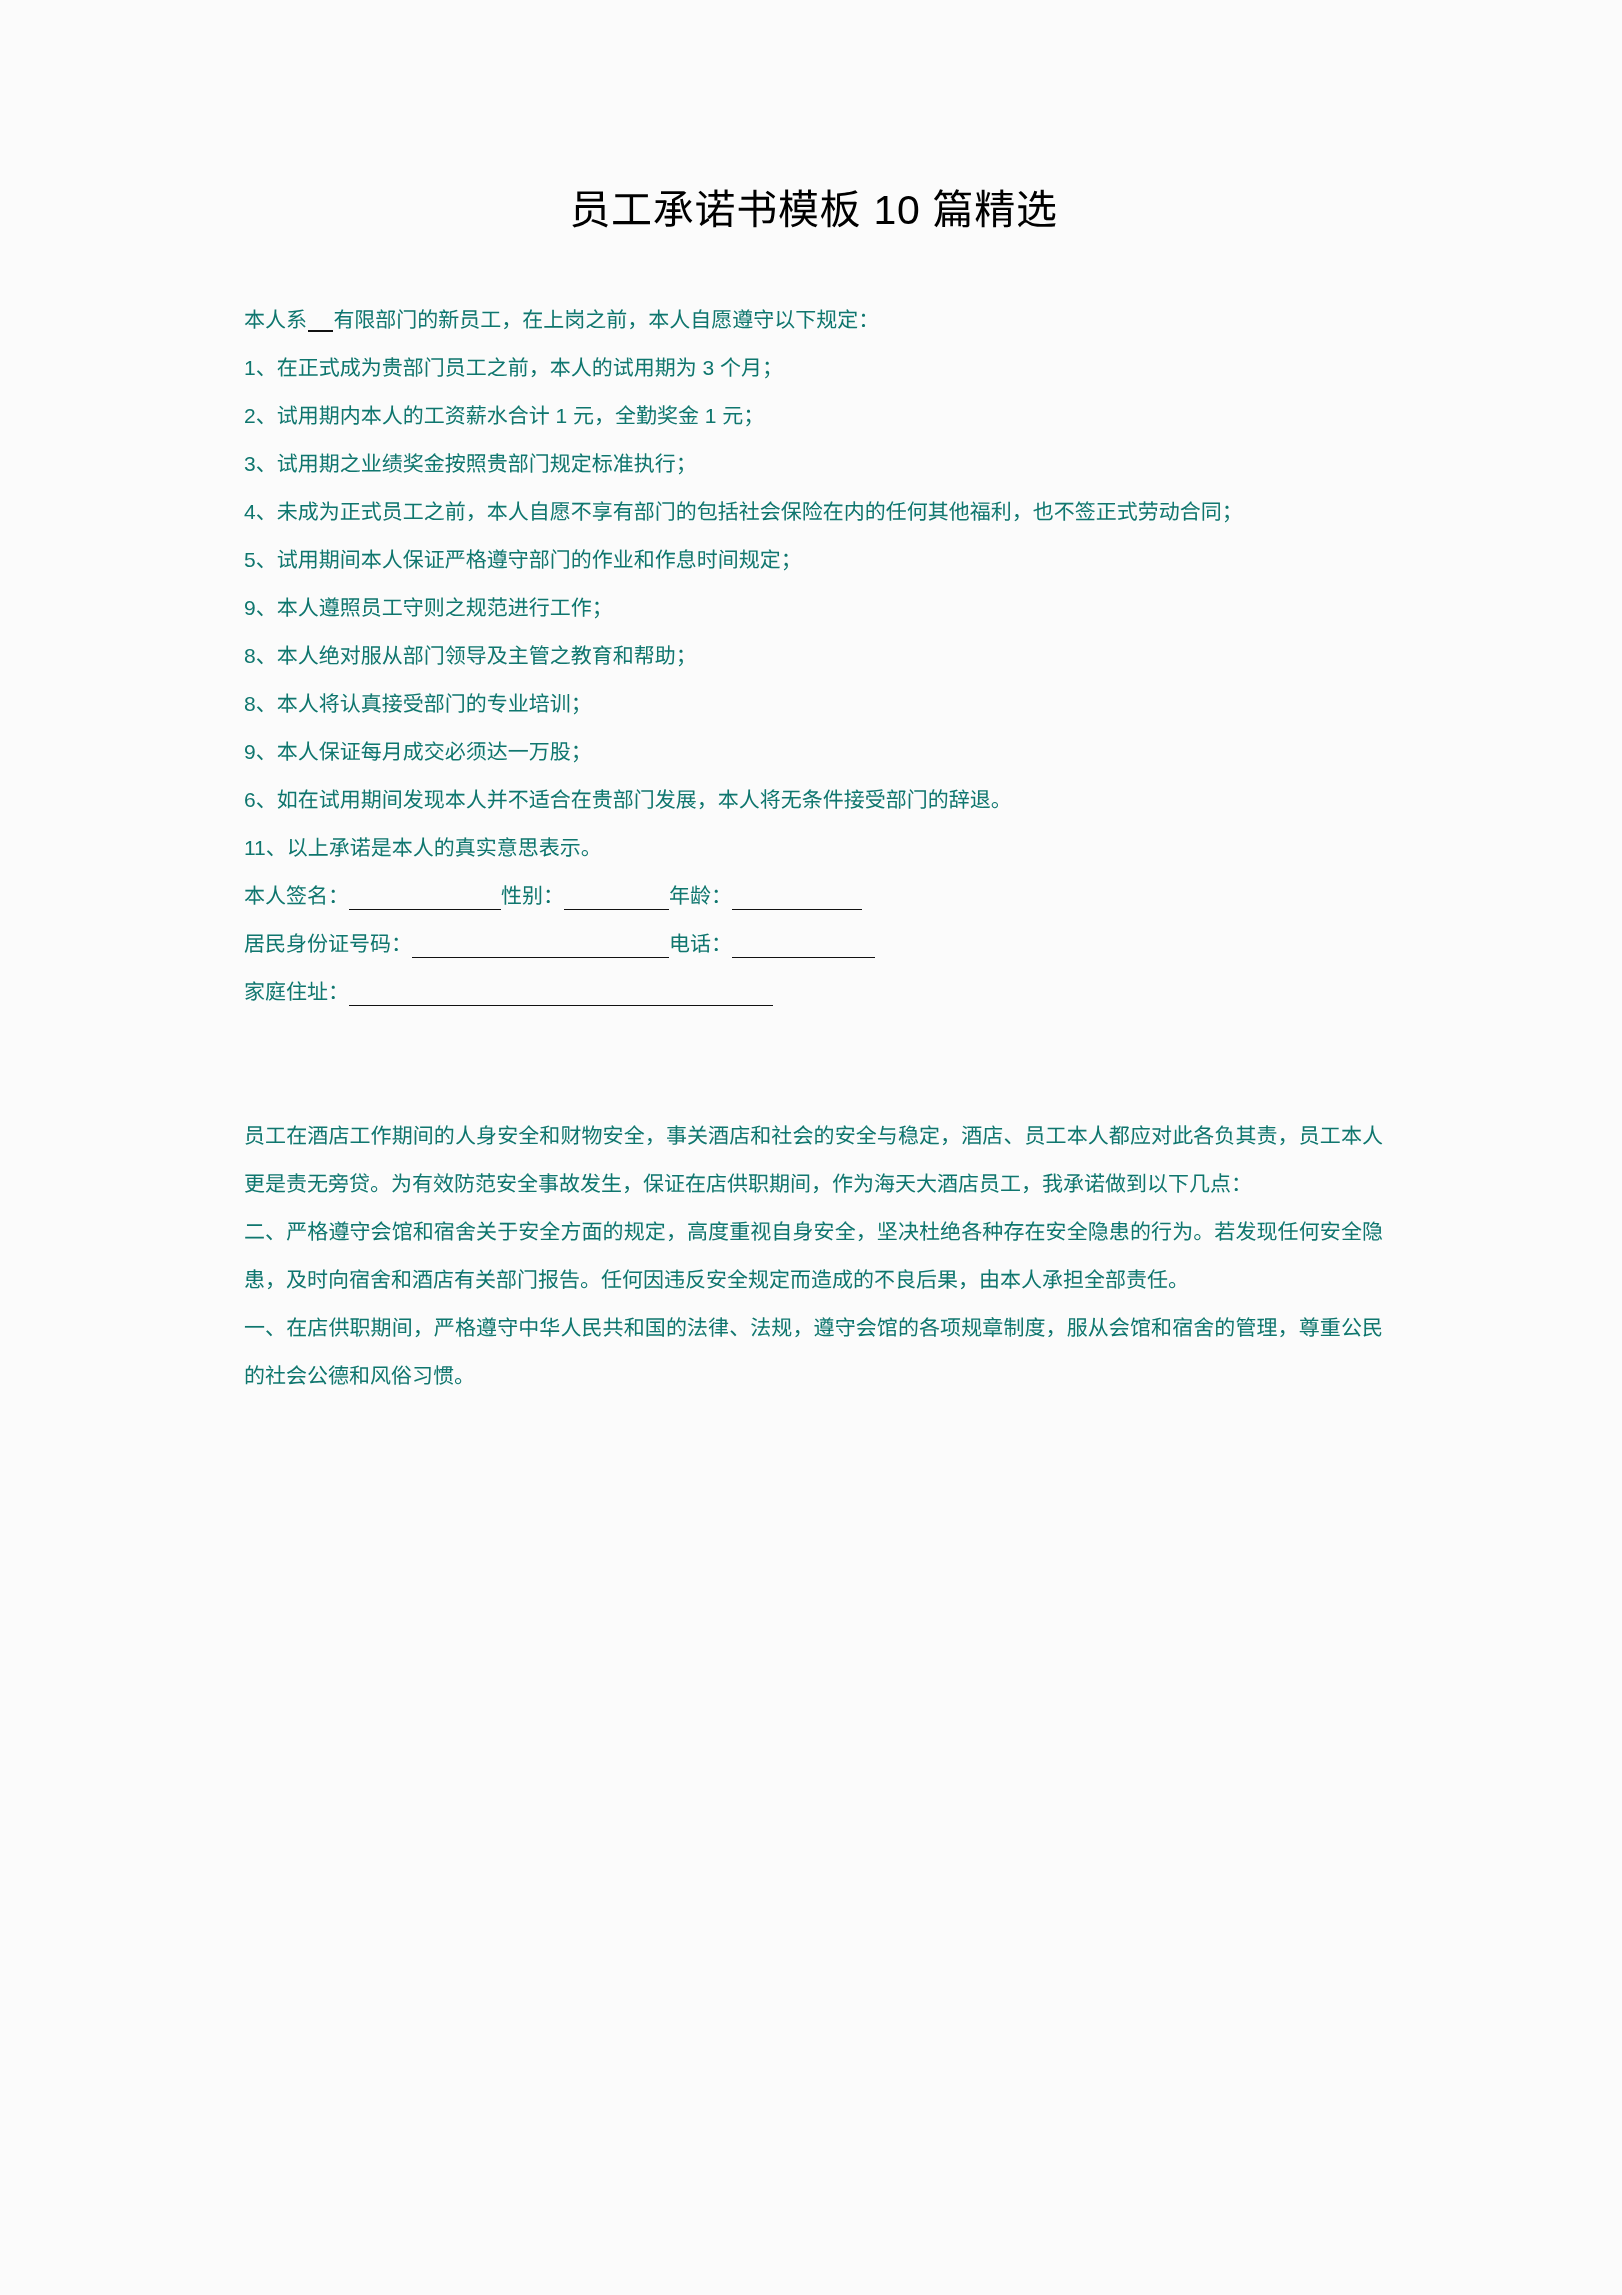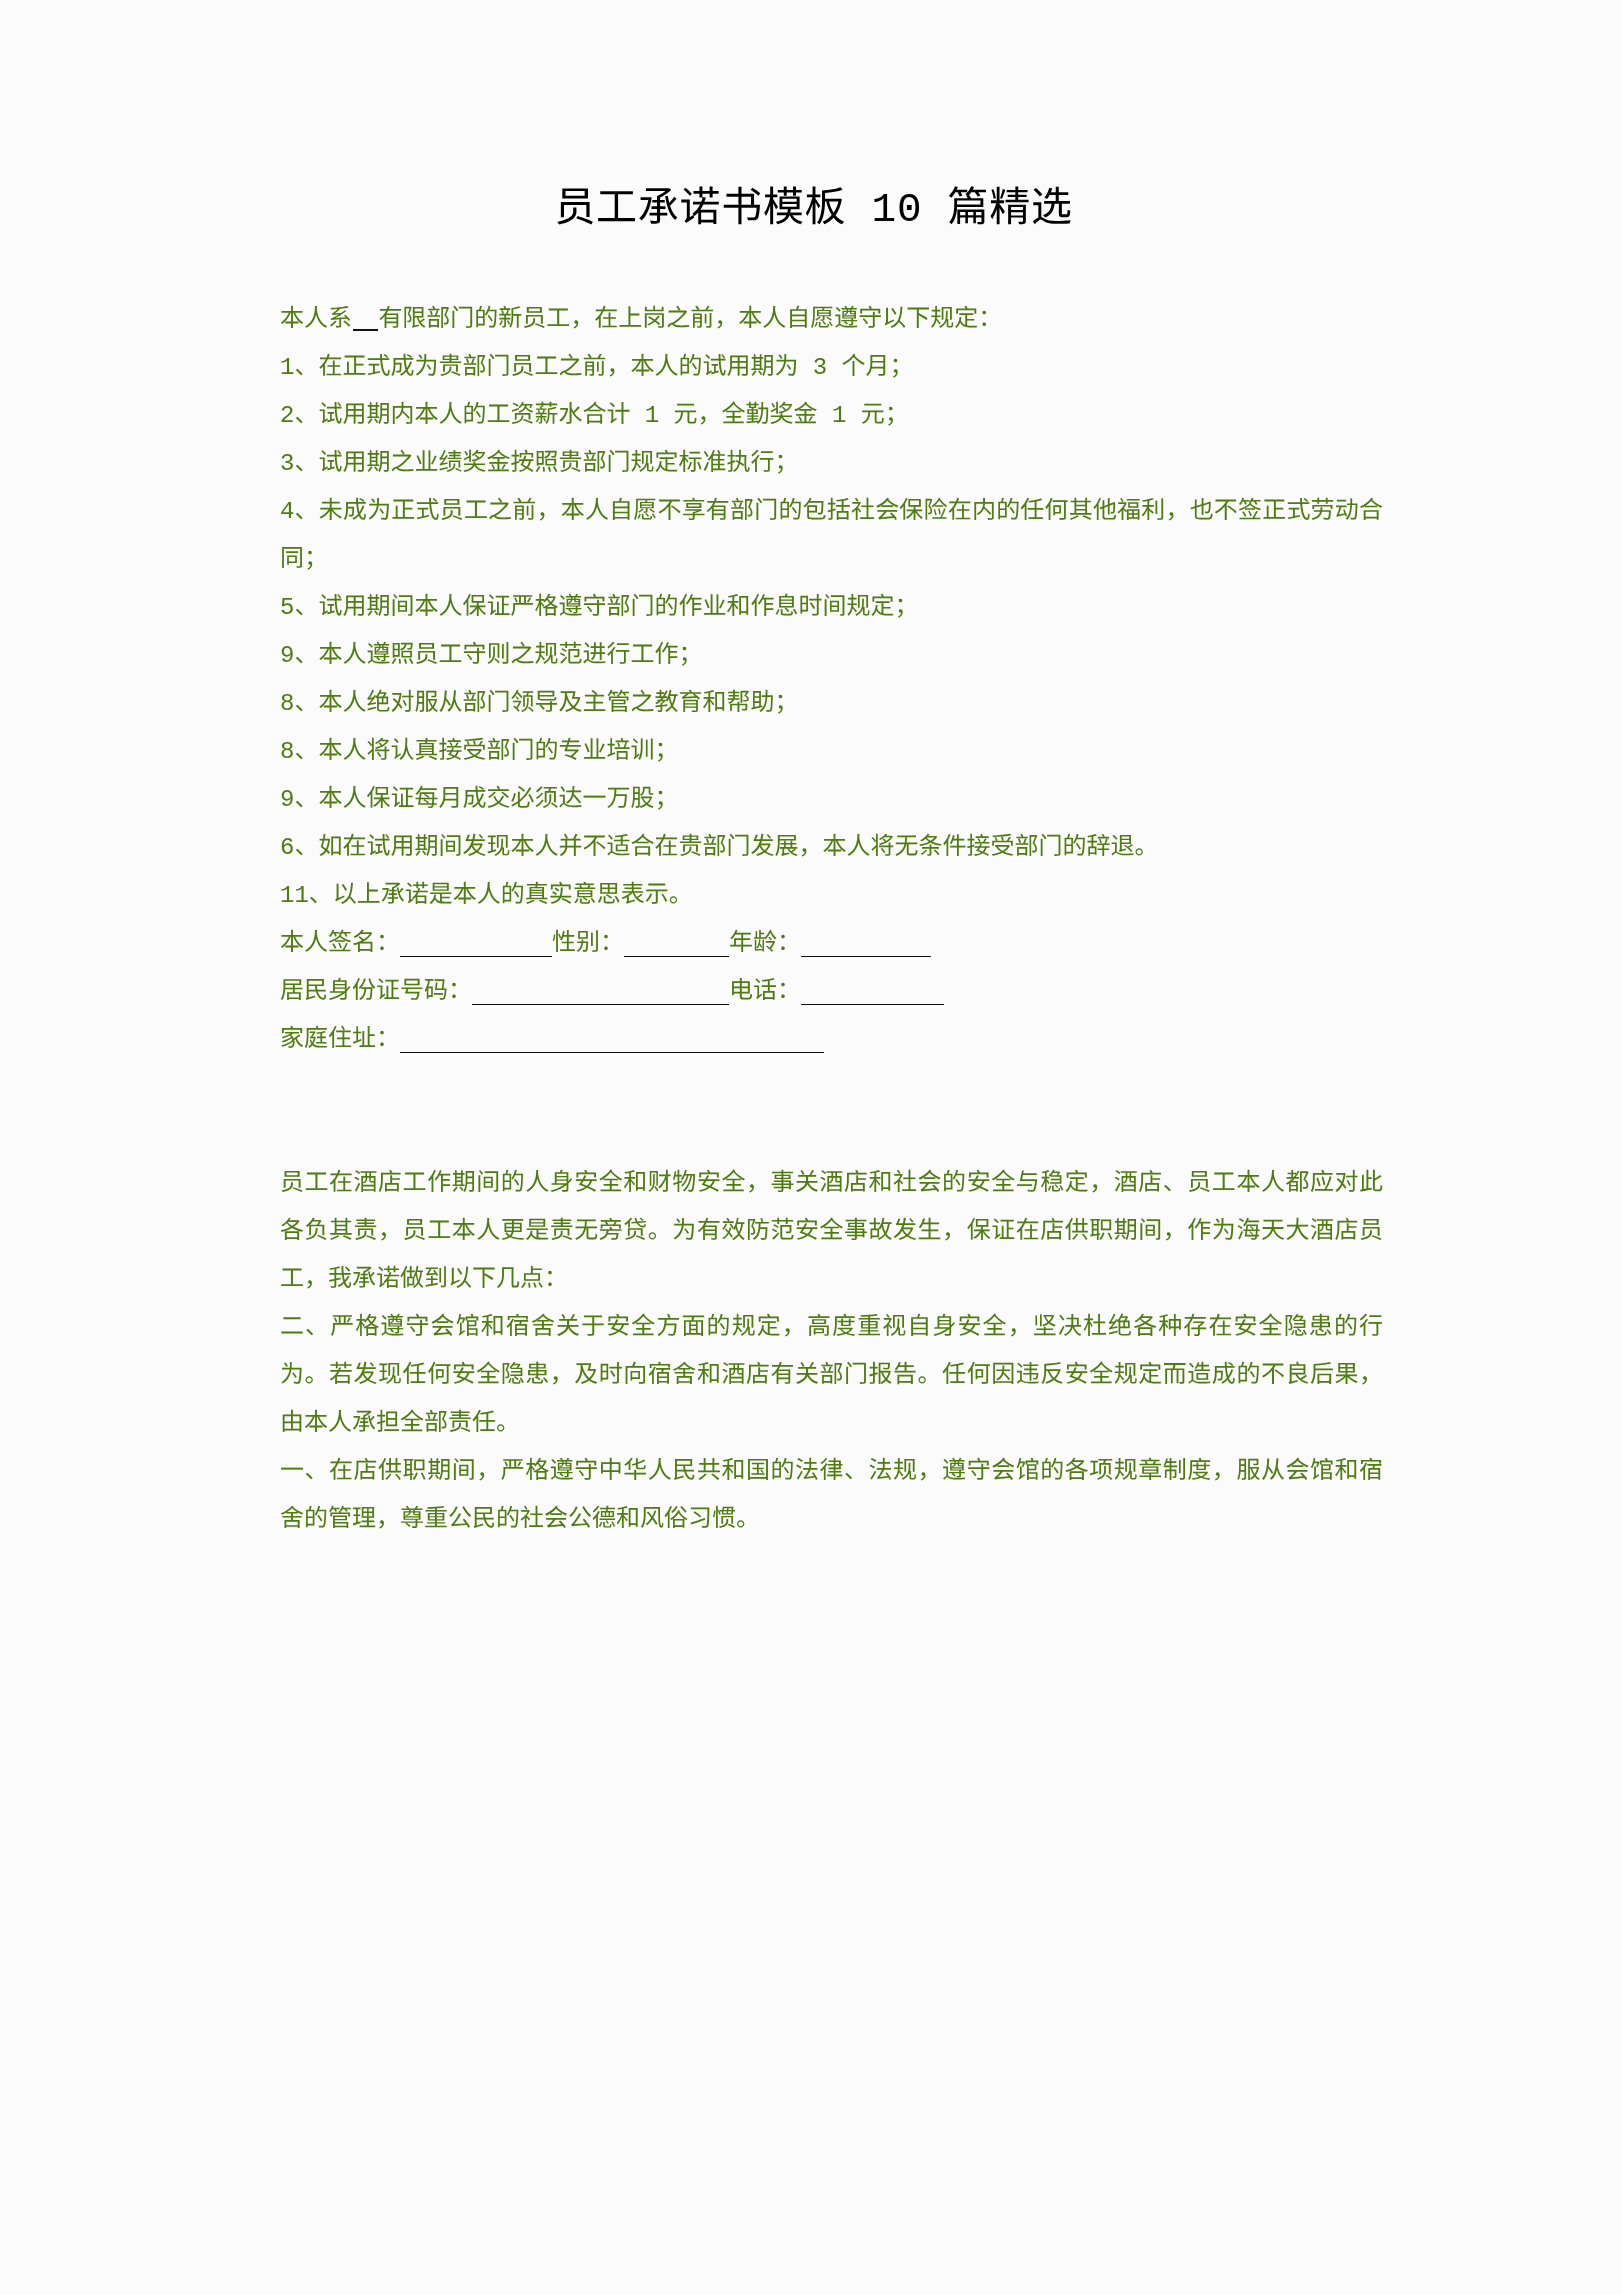--- a/index.html
+++ b/index.html
@@ -8,21 +8,21 @@
     padding: 0;
     background: #fbfbfb;
   }
   .page {
     position: relative;
     width: 1623px;
     height: 2295px;
     background: #fbfbfb;
     margin: 0 auto;
     overflow: hidden;
-    font-family: Liberation Mono, monospace;
+    font-family: Liberation Sans, sans-serif;
     color: #0b0b0b;
     box-sizing: border-box;
   }
 
   .content {
     position: absolute;
     left: 244px;
     top: 0;
     width: 1139px;
   }
@@ -34,26 +34,25 @@
     font-weight: 400;
     letter-spacing: 0.7px;
     margin: 0;
     padding-top: 188px;
     white-space: nowrap;
     color: #000;
   }
 
   .body-block {
     margin-top: 63px;
-    font-size: 24px;
+    font-size: 21px;
     line-height: 48px;
     text-align: justify;
     text-justify: inter-ideograph;
-    color: #4d7c0f;
-    margin-left: 36px;
+    color: #0f766e;
   }
 
   .para {
     margin: 0;
     text-indent: 0;
     word-break: break-all;
   }
 
   
   .gap {

